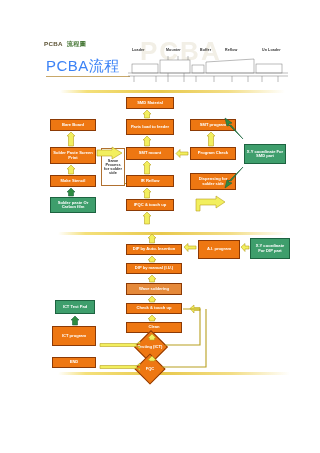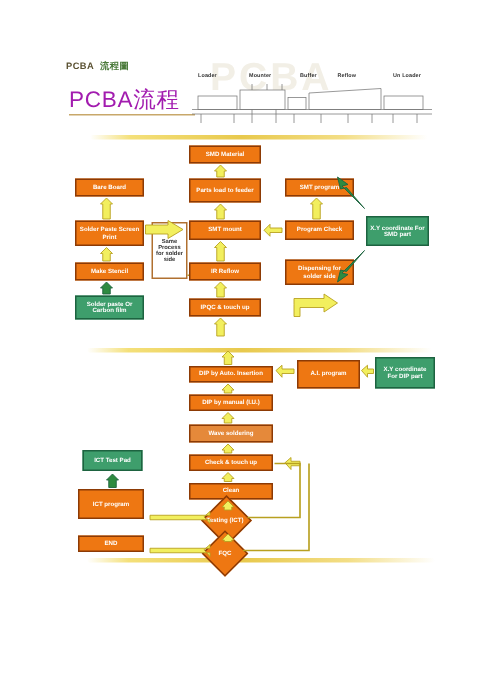--- a/index.html
+++ b/index.html
@@ -12,21 +12,21 @@
 
   
   .hdr-small{
     position:absolute;left:44px;top:40px;
     font-size:6.2px;font-weight:bold;color:#5b5233;letter-spacing:.3px;
     white-space:nowrap;
   }
   .hdr-small .cjk{color:#4a7a3a;margin-left:4px;}
   .hdr-title{
     position:absolute;left:46px;top:57px;
-    font-size:15px;font-weight:normal;color:#a21caf;
+    font-size:15px;font-weight:normal;color:#3b82f6;
     letter-spacing:.5px;white-space:nowrap;
   }
   .hdr-underline{
     position:absolute;left:46px;top:76px;width:84px;height:1px;
     background:#c8a86a;
   }
   .ghost{
     position:absolute;left:140px;top:36px;
     font-size:26px;font-weight:bold;color:#f2efe6;letter-spacing:2px;
     white-space:nowrap;

